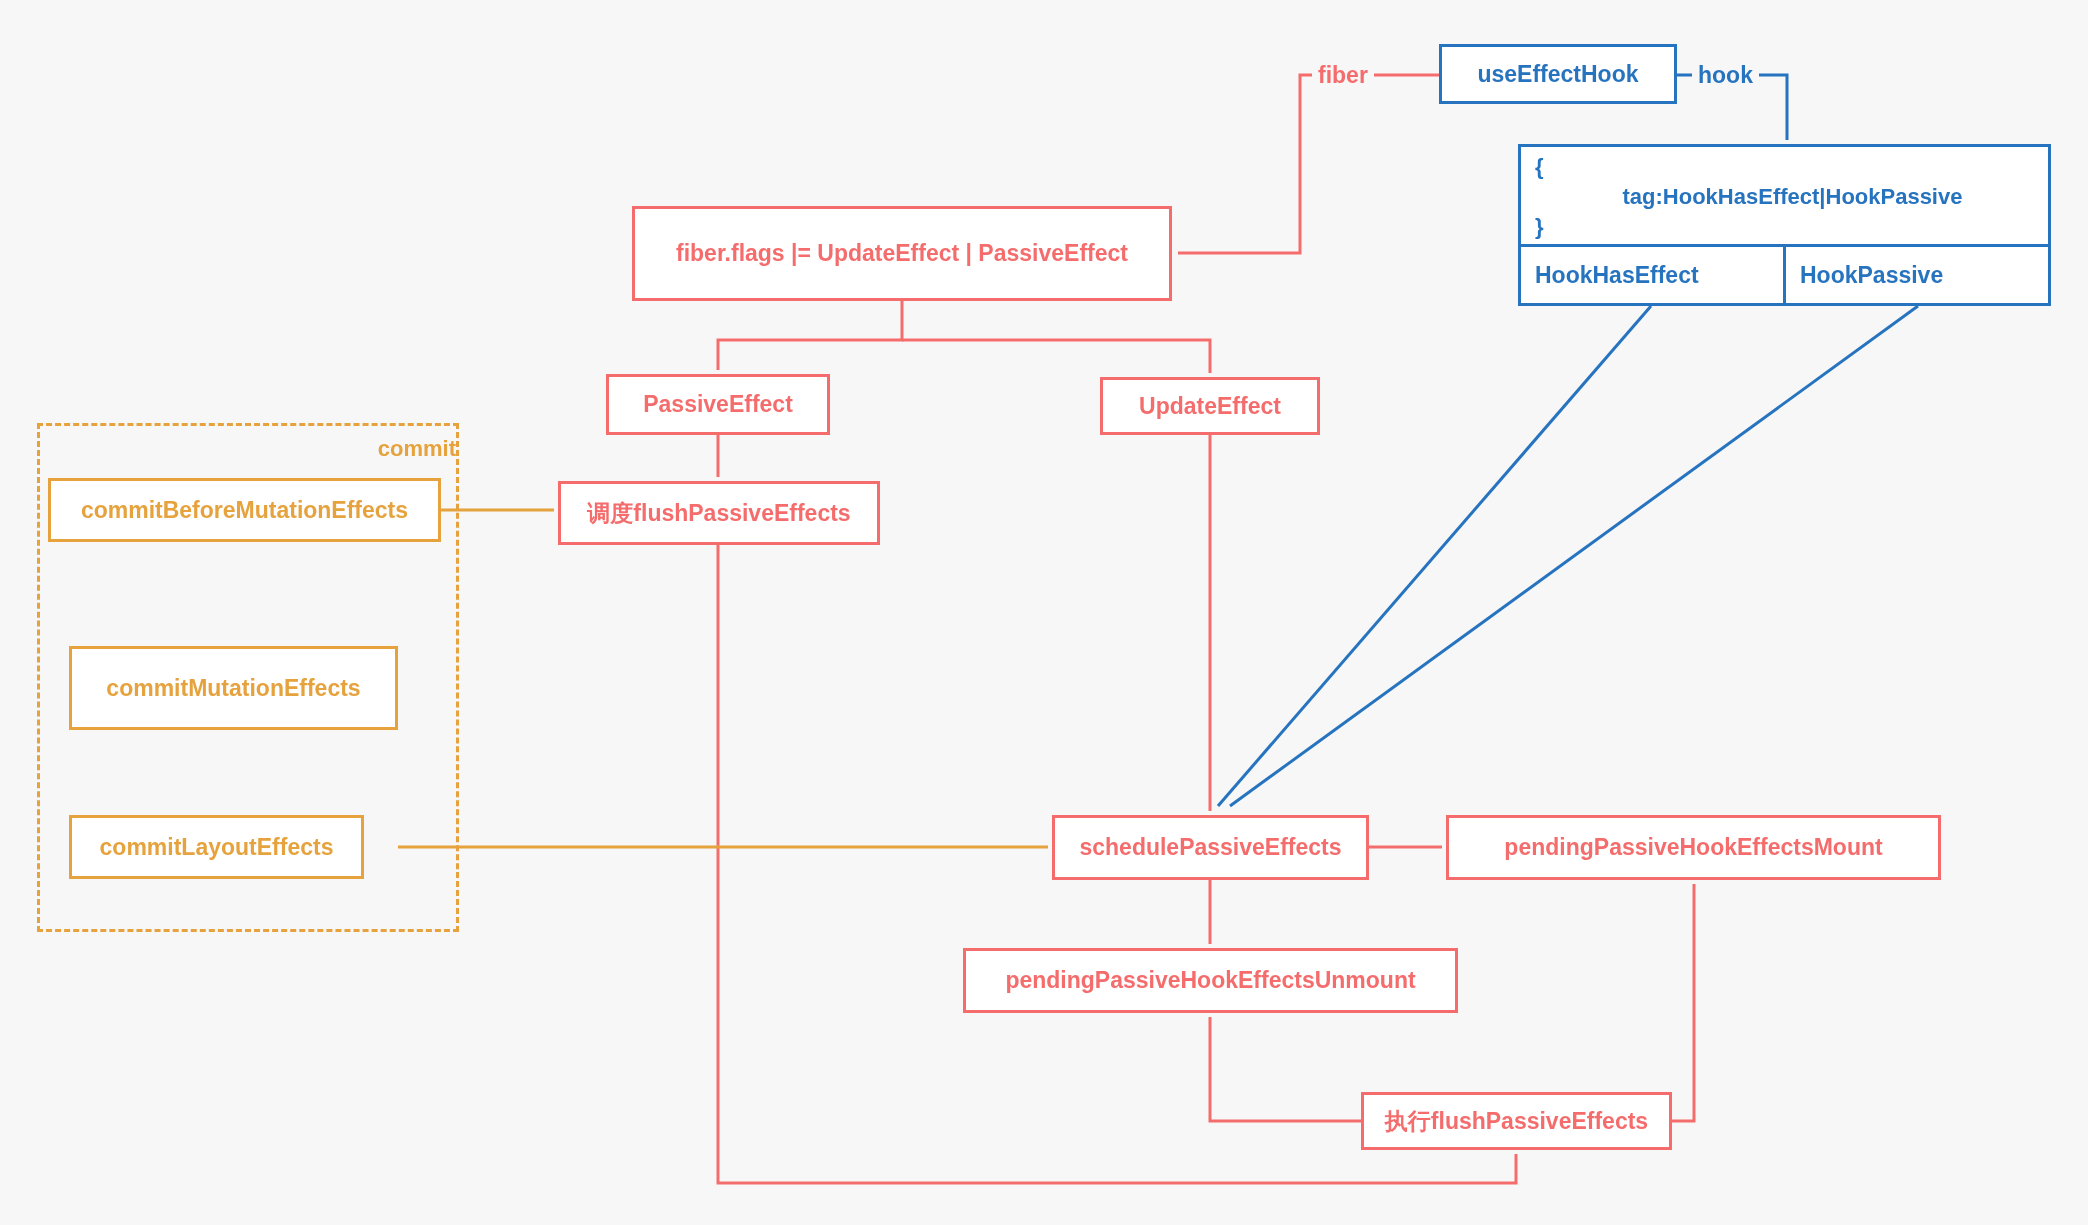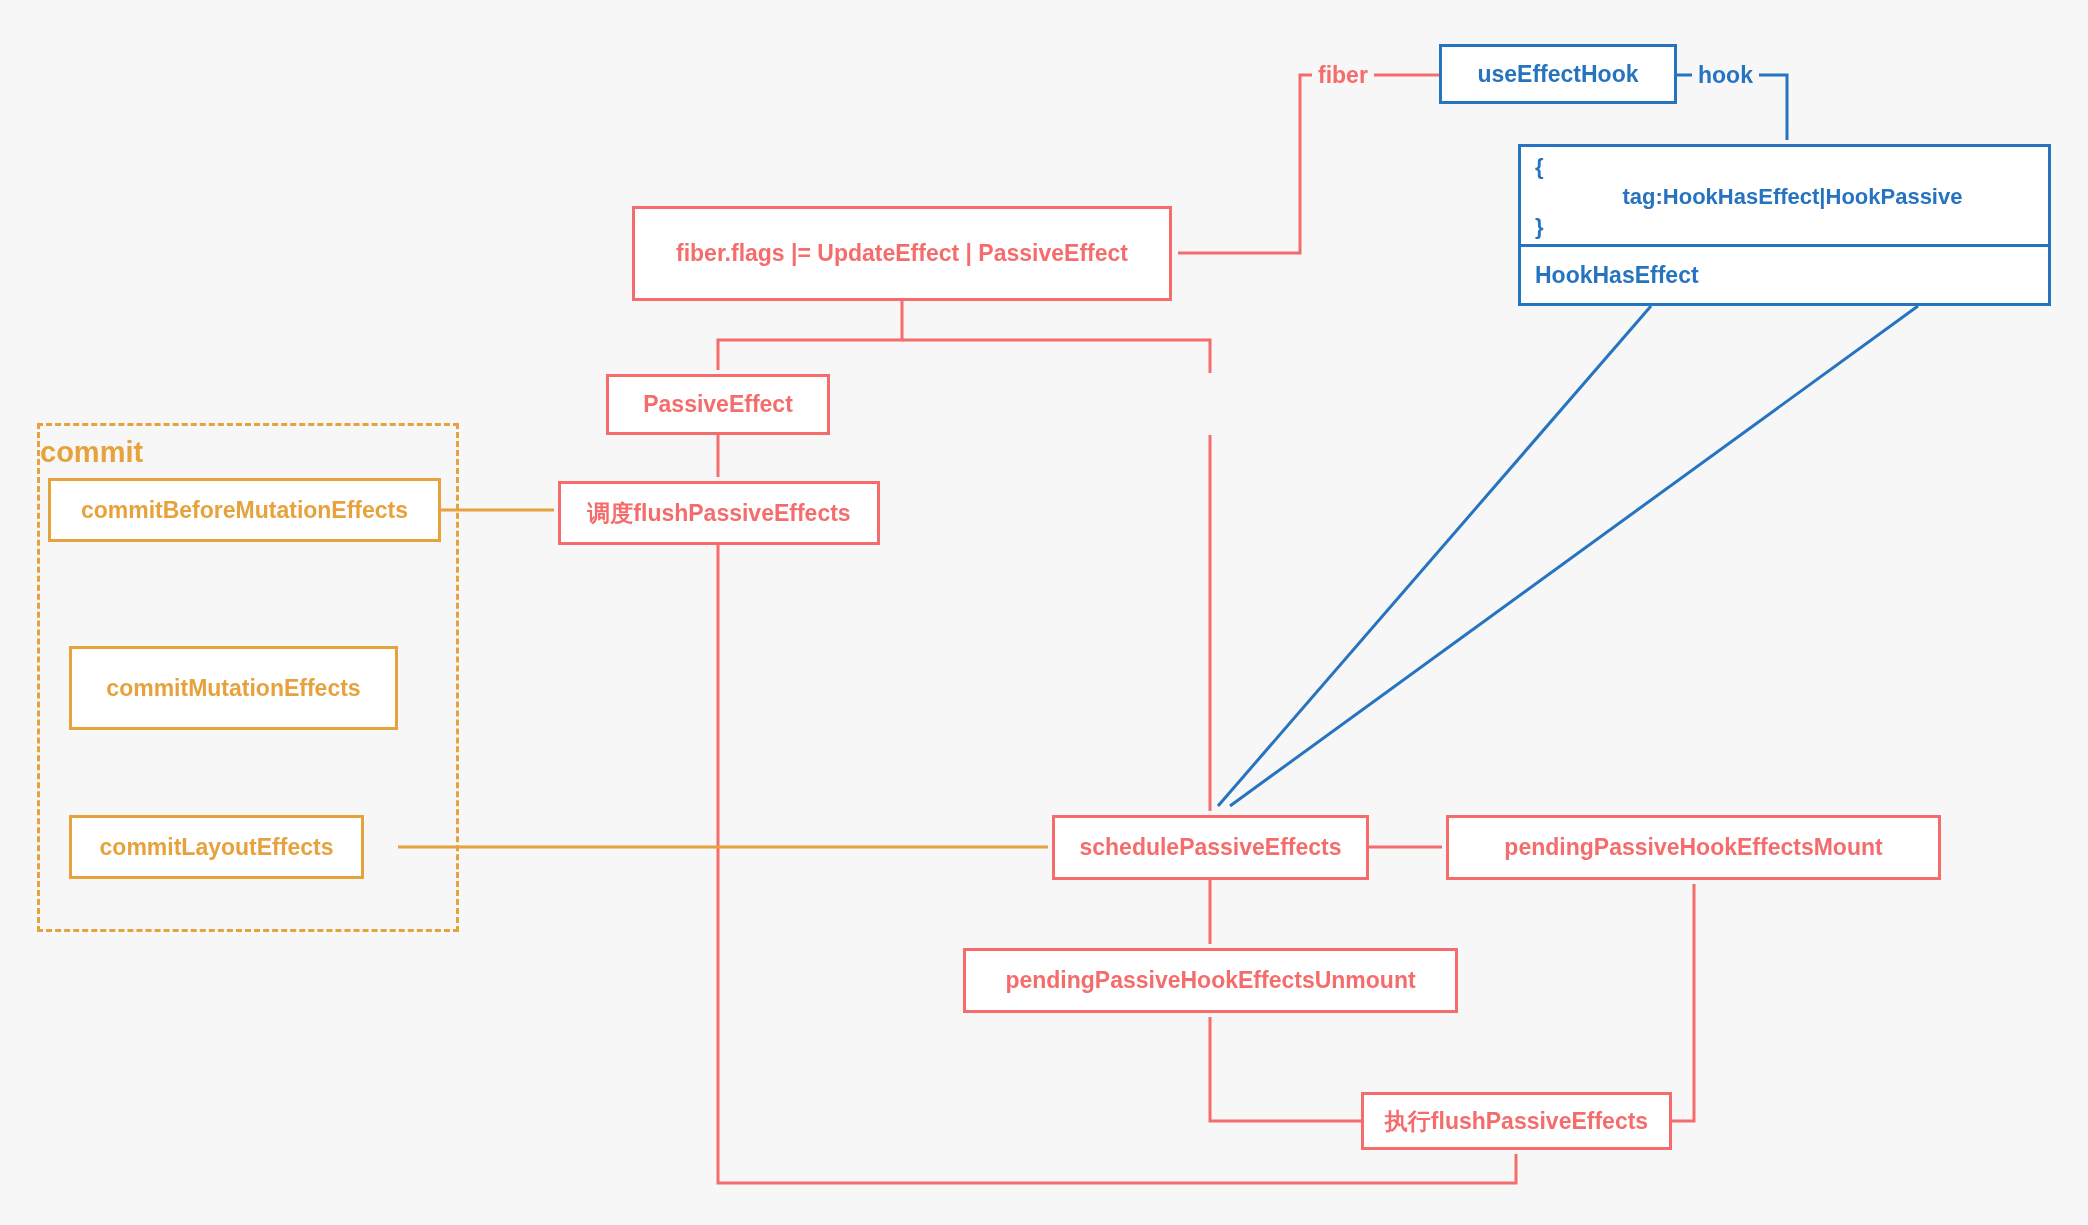--- a/index.html
+++ b/index.html
@@ -69,24 +69,24 @@
   #g-commit {
     position: absolute;
     z-index: 1;
     left: 37px; top: 423px; width: 422px; height: 509px;
     border: 3px dashed var(--orange, #e6a23c);
     background: transparent;
   }
   #g-commit .commit-title {
     position: absolute;
     top: 10px; left: 0; right: 0;
-    text-align: left;
+    text-align: right;
     color: var(--orange, #e6a23c);
     font-weight: 700;
-    font-size: 29px;
+    font-size: 22px;
   }
 
   
   #n-hookobj {
     left: 1518px; top: 144px; width: 533px; height: 162px;
     flex-direction: column;
     align-items: stretch;
     justify-content: flex-start;
     text-align: left;
     padding: 0;
@@ -156,25 +156,27 @@
   <div class="node blue" id="n-useeffect">useEffectHook</div>
 
   <div class="node blue" id="n-hookobj">
     <div class="hook-top">
       <div>{</div>
       <div class="indent">tag:HookHasEffect|HookPassive</div>
       <div>}</div>
     </div>
     <div class="hook-bottom">
       <div class="hook-cell">HookHasEffect</div>
+      <div class="hook-cell">HookPassive</div>
     </div>
   </div>
 
   <div class="node red" id="n-flags">fiber.flags |= UpdateEffect | PassiveEffect</div>
   <div class="node red" id="n-passive">PassiveEffect</div>
+  <div class="node red" id="n-update">UpdateEffect</div>
   <div class="node red" id="n-scheduleflush">调度flushPassiveEffects</div>
 
   <div class="node orange" id="n-commitbefore">commitBeforeMutationEffects</div>
   <div class="node orange" id="n-commitmutation">commitMutationEffects</div>
   <div class="node orange" id="n-commitlayout">commitLayoutEffects</div>
 
   <div class="node red" id="n-schedulepassive">schedulePassiveEffects</div>
   <div class="node red" id="n-pendingmount">pendingPassiveHookEffectsMount</div>
   <div class="node red" id="n-pendingunmount">pendingPassiveHookEffectsUnmount</div>
   <div class="node red" id="n-execflush">执行flushPassiveEffects</div>

